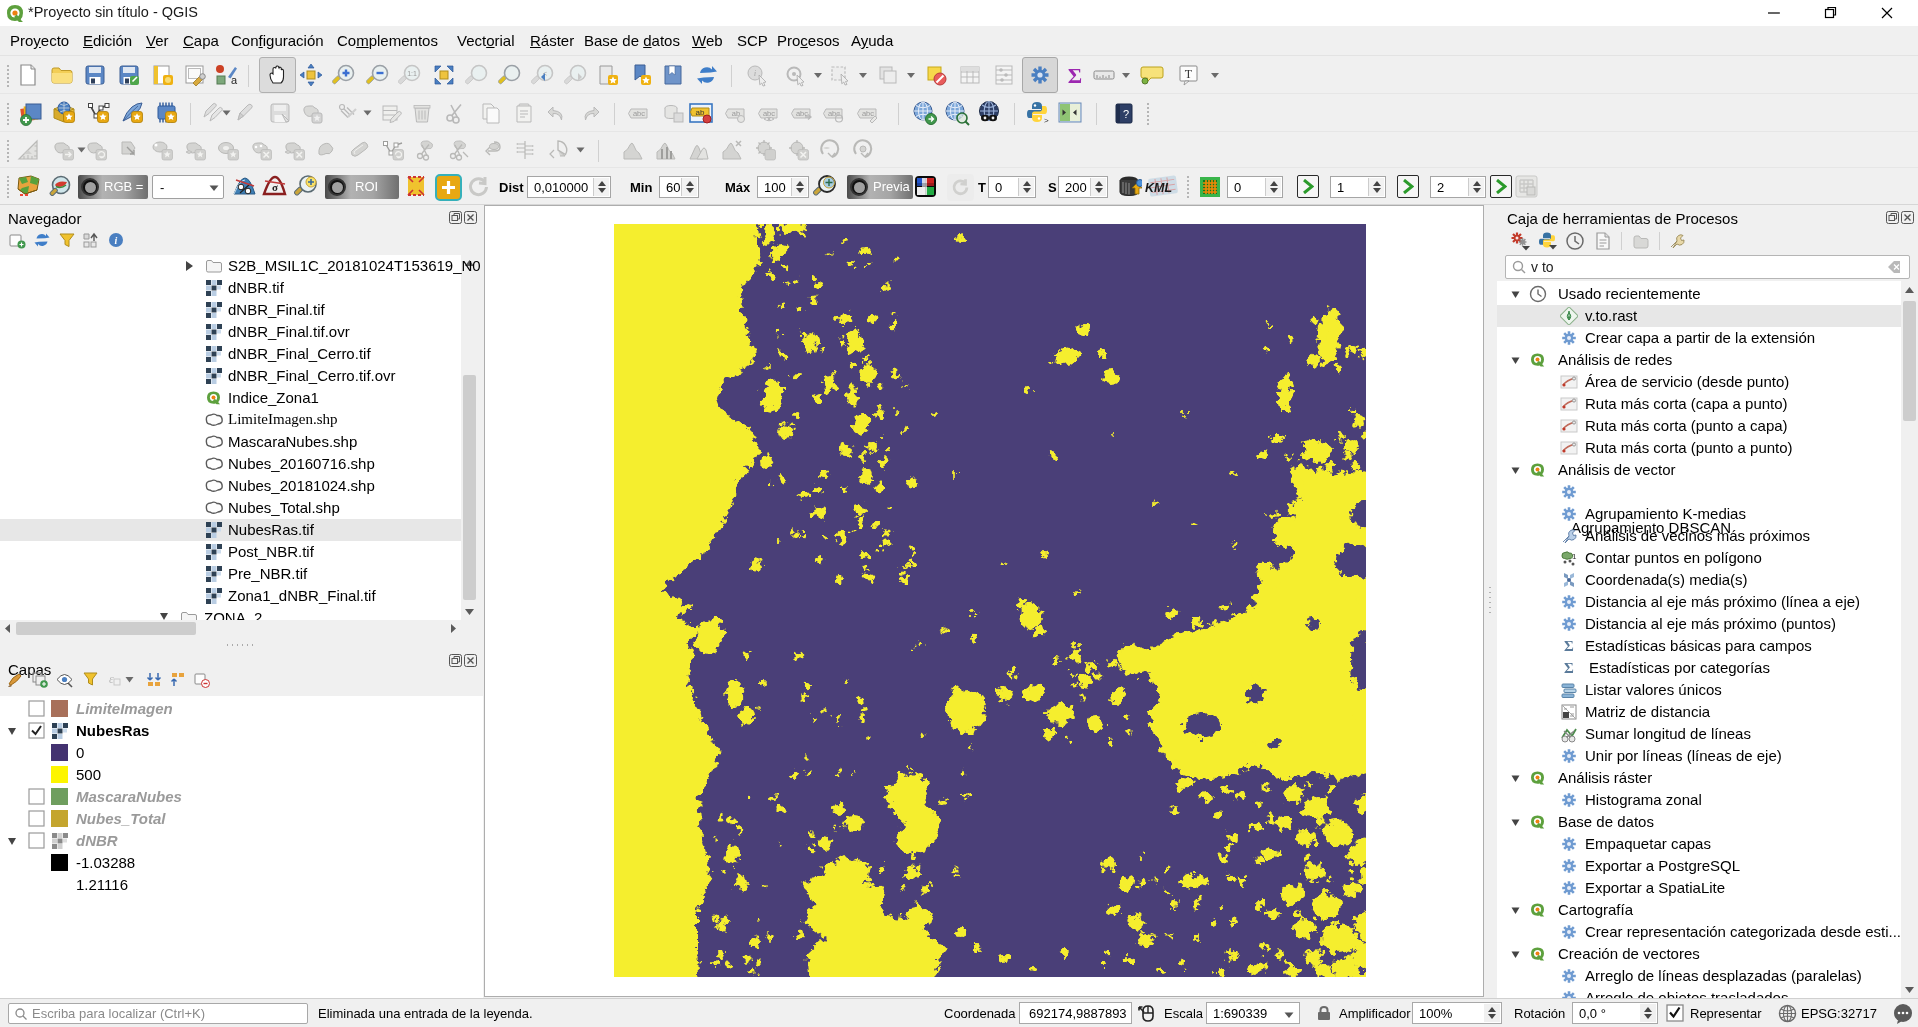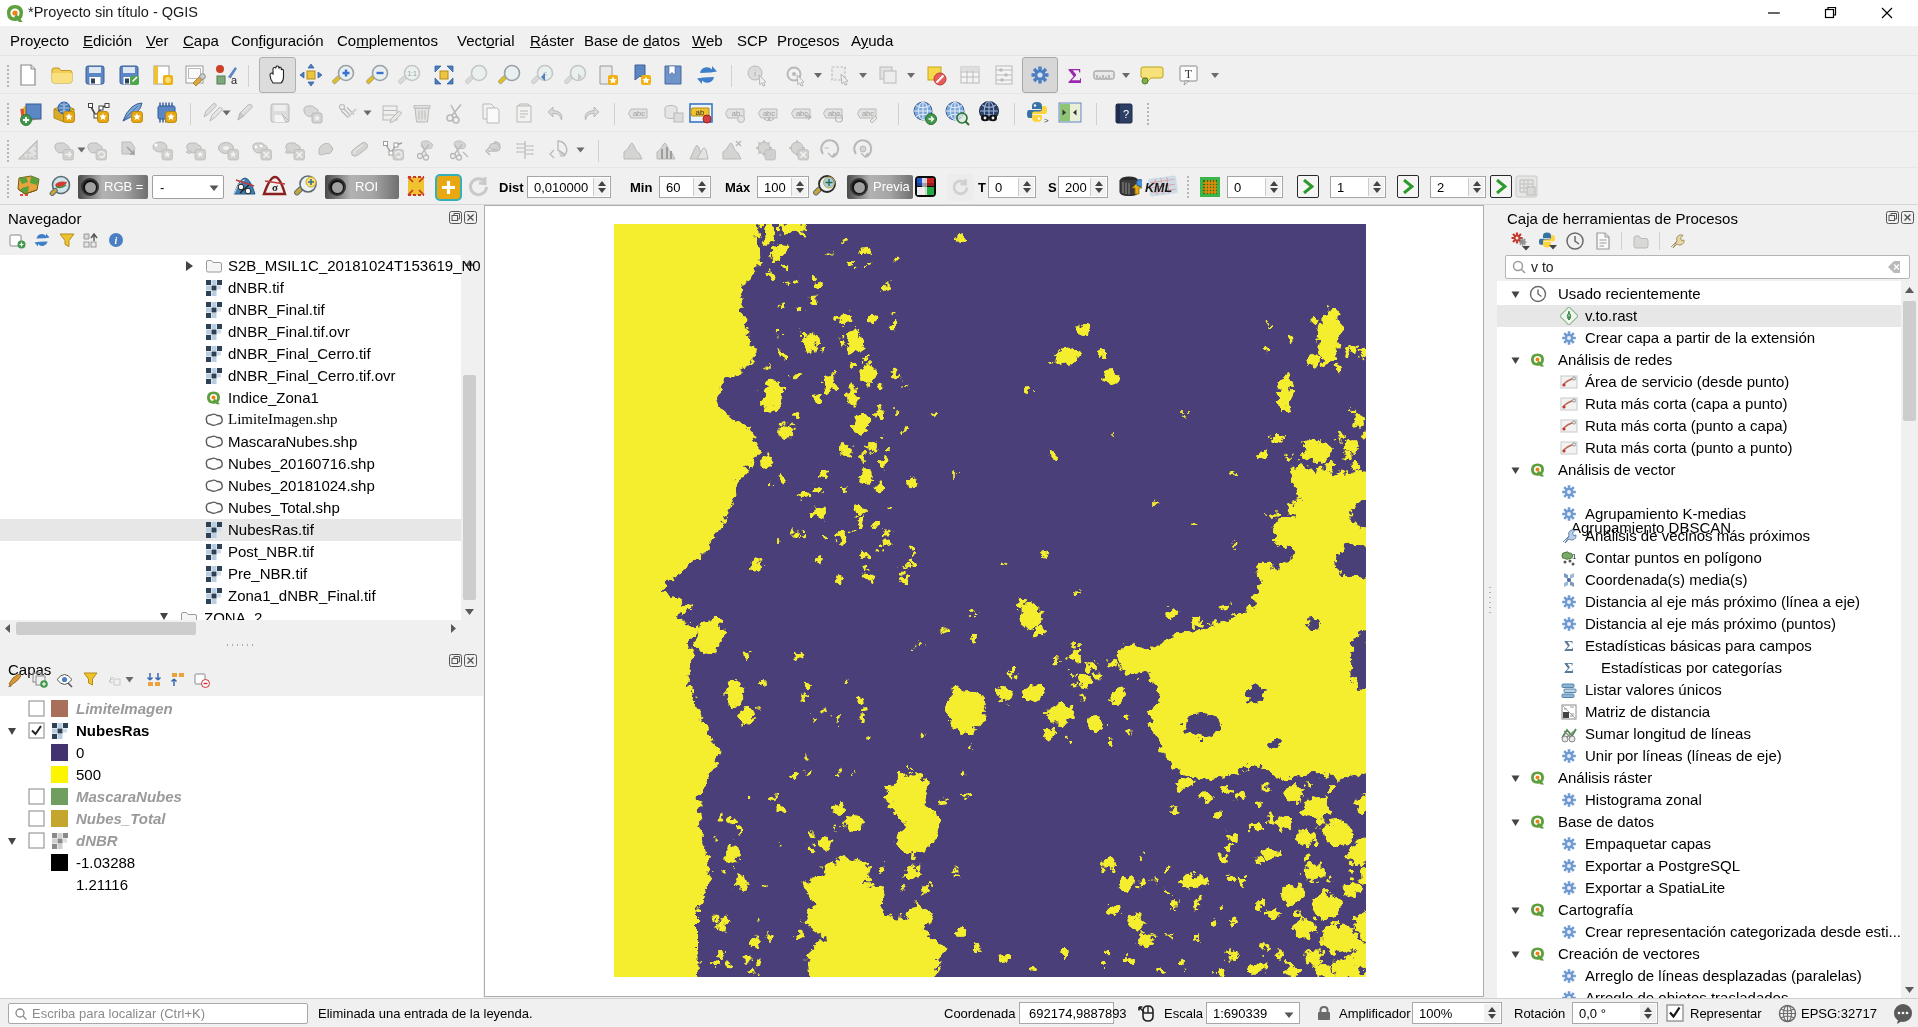--- a/index.html
+++ b/index.html
@@ -632,21 +632,21 @@
     </svg>
     <div class="blbl" style="left:499px;top:11px">Dist</div>
     <div class="spin" style="left:527px;top:7px;width:84px;height:22px;">
       <div class="abs" style="left:6px;top:3px;font-size:13px">0,010000</div>
       <div class="spinarrows">
         <div class="uarr"></div>
         <div class="darr"></div>
       </div>
     </div>
     <div class="blbl" style="left:630px;top:11px">Min</div>
-    <div class="spin" style="left:659px;top:7px;width:52px;height:22px;">
+    <div class="spin" style="left:659px;top:7px;width:40px;height:22px;">
       <div class="abs" style="left:6px;top:3px;font-size:13px">60</div>
       <div class="spinarrows">
         <div class="uarr"></div>
         <div class="darr"></div>
       </div>
     </div>
     <div class="blbl" style="left:725px;top:11px">Máx</div>
     <div class="spin" style="left:757px;top:7px;width:52px;height:22px;">
       <div class="abs" style="left:6px;top:3px;font-size:13px">100</div>
       <div class="spinarrows">
@@ -1719,21 +1719,21 @@
         <circle cx="9" cy="9" r="2" fill="#e8eef8"></circle>
       </svg>
       <div class="trow" style="left:88px;top:334px;">Distancia al eje más próximo (puntos)</div>
       <svg class="abs" style="left:63px;top:356px" width="18" height="18" viewBox="0 0 18 18">
         <text x="9" y="14" font-size="15" font-weight="bold" text-anchor="middle" fill="#5a7a9a" font-family="Liberation Serif">Σ</text>
       </svg>
       <div class="trow" style="left:88px;top:356px;">Estadísticas básicas para campos</div>
       <svg class="abs" style="left:63px;top:378px" width="18" height="18" viewBox="0 0 18 18">
         <text x="9" y="14" font-size="15" font-weight="bold" text-anchor="middle" fill="#5a7a9a" font-family="Liberation Serif">Σ</text>
       </svg>
-      <div class="trow" style="left:104px;top:378px;">Estadísticas por categorías</div>
+      <div class="trow" style="left:92px;top:378px;">Estadísticas por categorías</div>
       <svg class="abs" style="left:63px;top:400px" width="18" height="18" viewBox="0 0 18 18">
         <rect x="2" y="3" width="12" height="3.5" rx="1" fill="#8ab4d8" stroke="#5a84a8"></rect>
         <rect x="4" y="8" width="12" height="3.5" rx="1" fill="#b8d4e8" stroke="#5a84a8"></rect>
         <rect x="2" y="13" width="12" height="3.5" rx="1" fill="#8ab4d8" stroke="#5a84a8"></rect>
       </svg>
       <div class="trow" style="left:88px;top:400px;">Listar valores únicos</div>
       <svg class="abs" style="left:63px;top:422px" width="18" height="18" viewBox="0 0 18 18">
         <rect x="2" y="2" width="14" height="14" fill="#fff" stroke="#8a8a8a"></rect>
         <path d="M2 2 L16 16" stroke="#aaa"></path>
         <path d="M3 9 H9 V15 H3 Z" fill="#444"></path>
@@ -1879,21 +1879,21 @@
   </div>
 <div class="abs" style="left:0;top:998px;width:1918px;height:29px;background:#f0f0f0;border-top:1px solid #d0d0d0;padding-left:15px;">
     <div class="abs" style="left:8px;top:4px;width:300px;height:21px;background:#fff;border:1px solid #a8a8a8;border-radius:2px;"></div>
     <svg class="abs" style="left:14px;top:8px" width="14" height="14" viewBox="0 0 14 14">
       <circle cx="6" cy="6" r="4" fill="none" stroke="#8a8a8a" stroke-width="1.3"></circle>
       <path d="M9 9 L12.5 12.5" stroke="#8a8a8a" stroke-width="1.3"></path>
     </svg>
     <div class="sb" style="left:32px;top:7px;color:#8a8a8a;">Escriba para localizar (Ctrl+K)</div>
     <div class="sb" style="left:318px;top:7px;">Eliminada una entrada de la leyenda.</div>
     <div class="sb" style="left:944px;top:7px;">Coordenada</div>
-    <div class="abs" style="left:1019px;top:3px;width:95px;height:22px;background:#fff;border:1px solid #a8a8a8;">
+    <div class="abs" style="left:1019px;top:3px;width:113px;height:22px;background:#fff;border:1px solid #a8a8a8;">
       <div class="sb" style="left:9px;top:3px;">692174,9887893</div>
     </div>
     <svg class="abs" style="left:1136px;top:5px" width="20" height="20" viewBox="0 0 20 20">
       <path d="M12 2 Q7 2 7 7 L7 12 Q7 17 12 17 Q17 17 17 12 L17 7 Q17 2 12 2 Z" fill="none" stroke="#222" stroke-width="1.6"></path>
       <path d="M12 2 V9 M7 9 H17" stroke="#222" stroke-width="1.4"></path>
       <path d="M3 3 L8 8 M3 3 L3 6.5 M3 3 L6.5 3" stroke="#222" stroke-width="1.6" fill="none"></path>
     </svg>
     <div class="sb" style="left:1164px;top:7px;">Escala</div>
     <div class="abs" style="left:1206px;top:3px;width:94px;height:22px;background:#fff;border:1px solid #a8a8a8;">
       <div class="sb" style="left:6px;top:3px;">1:690339</div>

